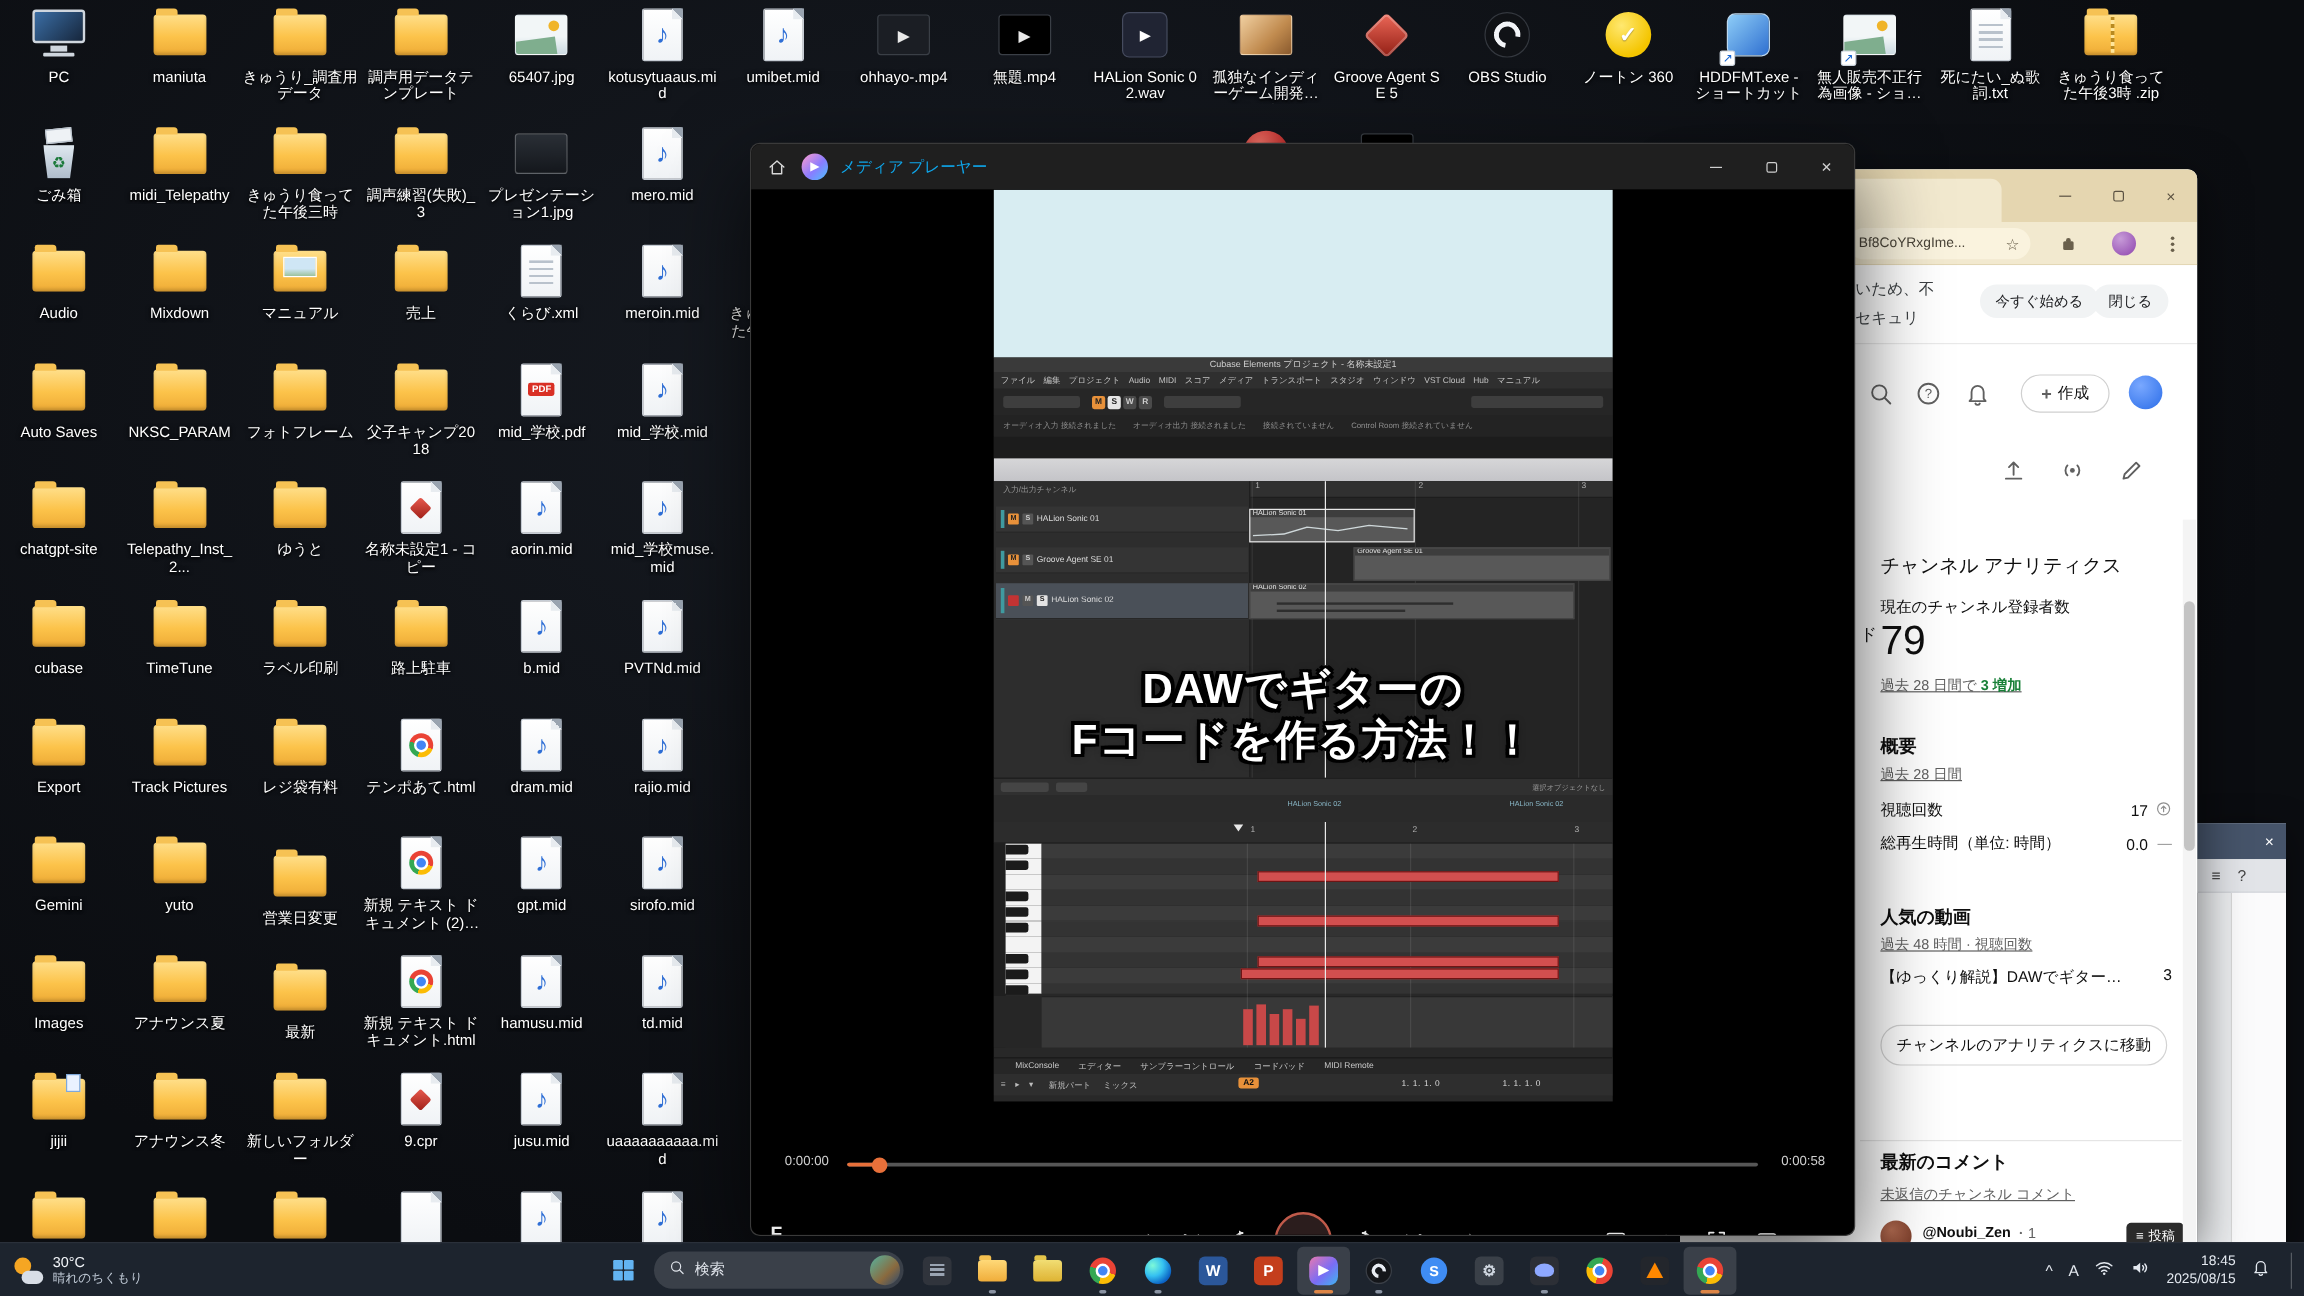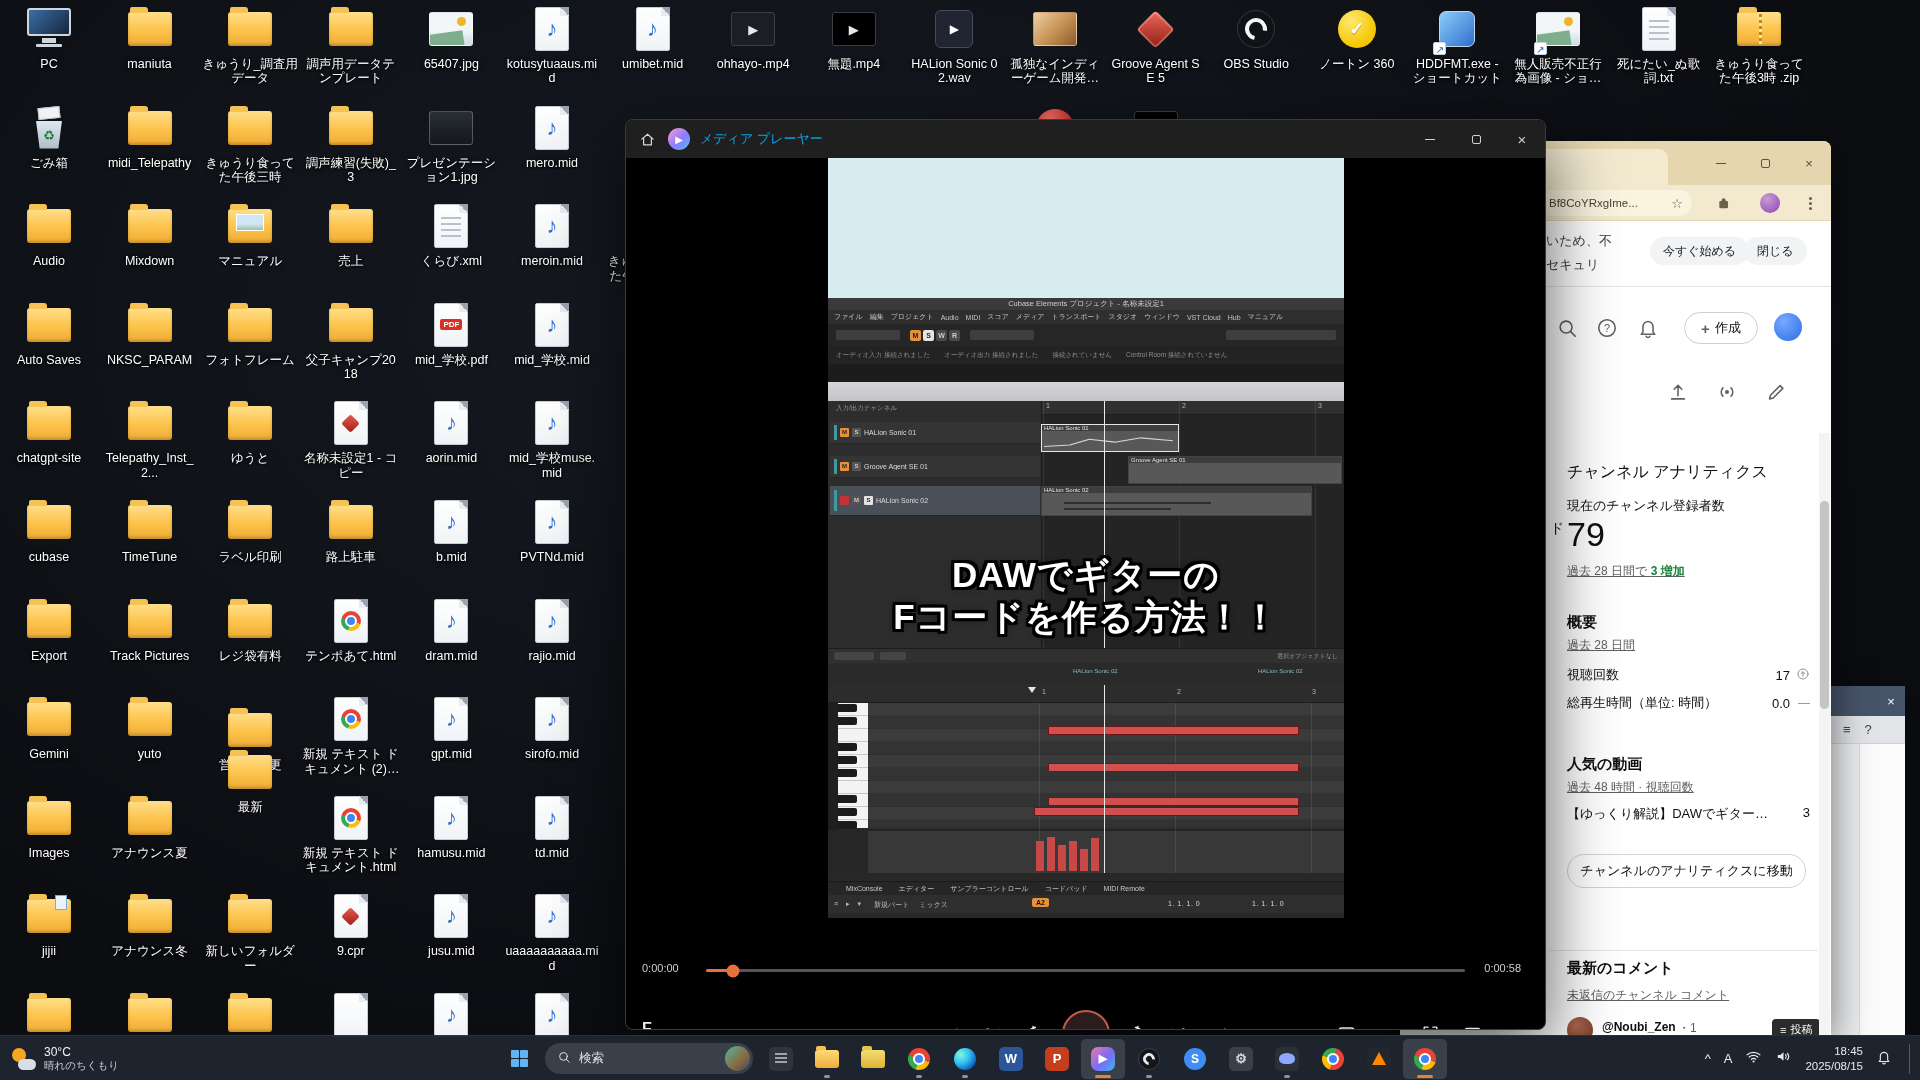--- a/index.html
+++ b/index.html
@@ -423,21 +423,21 @@
           <div class="g-folder"></div>
         </div>
         <div class="dlab">レジ袋有料</div>
       </div>
       <div class="dicon" title="営業日変更" style="left: 202.2px; top: 704px;">
         <div class="gi">
           <div class="g-folder"></div>
         </div>
         <div class="dlab">営業日変更</div>
       </div>
-      <div class="dicon" title="最新" style="left: 202.2px; top: 746px; align-items: center;">
+      <div class="dicon" title="最新" style="left: 202.2px; top: 799px; align-items: center;">
         <div class="gi">
           <div class="g-folder"></div>
         </div>
         <div class="dlab">最新</div>
       </div>
       <div class="dicon" title="新しいフォルダー" style="left: 202.2px; top: 890.4px;">
         <div class="gi">
           <div class="g-folder"></div>
         </div>
         <div class="dlab">新しいフォルダー</div>
@@ -1078,21 +1078,21 @@
             <div class="cb-vel" style="position: absolute; left: 241px; top: 543px; width: 8px; height: 30px;"></div>
             <div class="cb-vel" style="position: absolute; left: 252px; top: 551px; width: 8px; height: 22px;"></div>
             <div class="cb-vel" style="position: absolute; left: 263px; top: 540px; width: 8px; height: 33px;"></div>
           </div>
         <div class="v-overlay">
           <div>DAWでギターの</div>
           <div>Fコードを作る方法！！</div>
         </div>
       </div>
 
-      <span class="pc-time" style="left:16px;">0:00:00</span>
+      <span class="pc-time" style="left:28px;">0:00:00</span>
       <span class="pc-time" style="right:24px;">0:00:58</span>
       <div id="pc-bar">
         <div id="pc-played"></div>
         <div id="pc-thumb"></div>
       </div>
       <span id="pc-f">F</span>
       <div id="pc-center">
           <button class="pcb">
             <svg width="21" height="21" viewBox="0 0 24 24">
               <path d="M3 7h4l10 10h4" class="st"></path>

